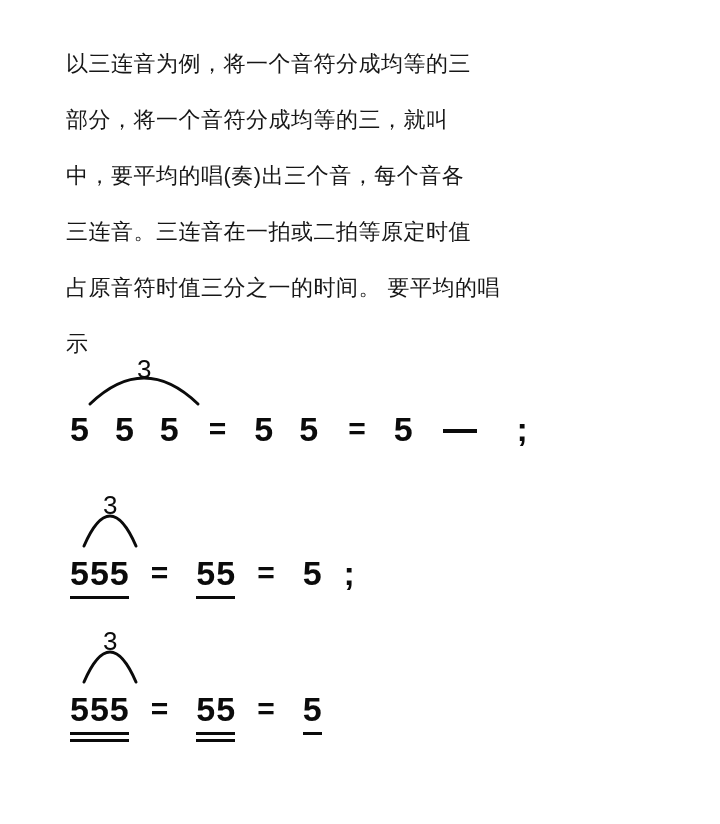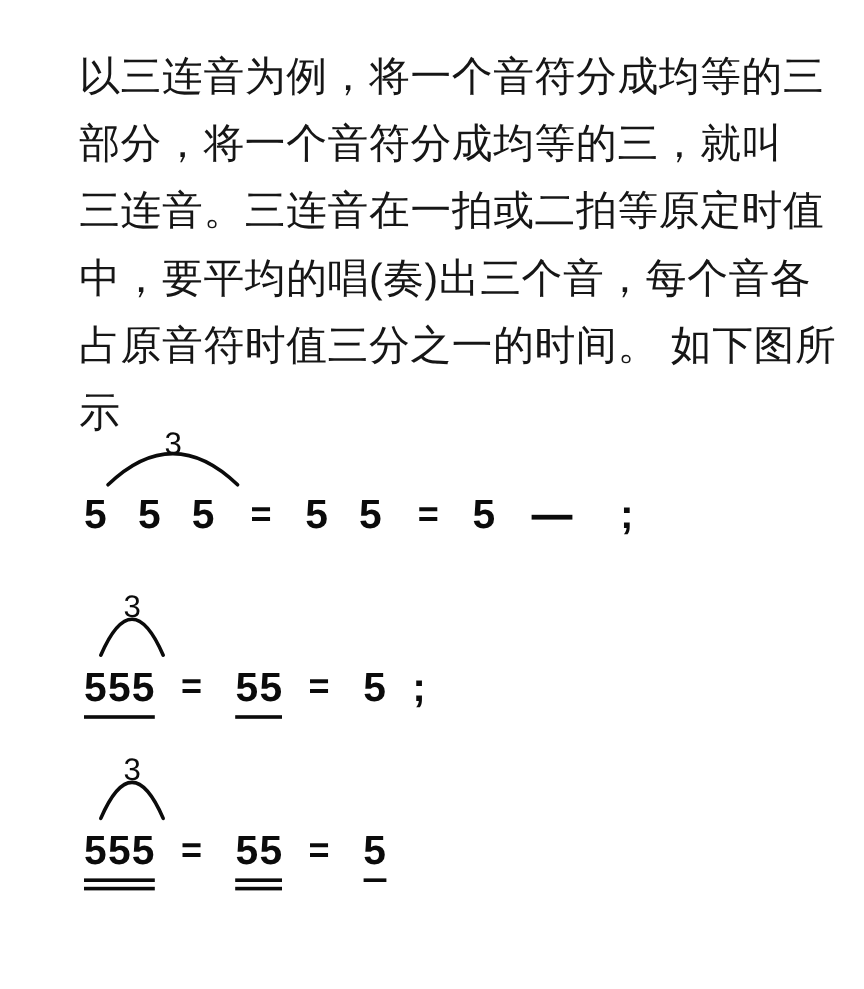--- a/index.html
+++ b/index.html
@@ -17,21 +17,21 @@
   }
 
   
   #prose {
     position: absolute;
     left: 66px;
     top: 36px;
     width: 594px;
   }
   .prose-line {
-    font-size: 34px;
+    font-size: 22px;
     line-height: 56px;
     letter-spacing: 0.5px;
     color: #161616;
     white-space: nowrap;
   }
   .prose-line.justify {
     display: flex;
     justify-content: space-between;
   }
   .prose-line.justify > span { display: inline-block; }
@@ -121,27 +121,27 @@
 <body>
 
 <div id="prose">
   <div class="prose-line justify">
     <span>以三连音为例，将一个音符分成均等的三</span>
   </div>
   <div class="prose-line justify">
     <span>部分，将一个音符分成均等的三，就叫</span>
   </div>
   <div class="prose-line justify">
+    <span>中，要平均的唱(奏)出三个音，每个音各</span>
+  </div>
+  <div class="prose-line justify">
     <span>三连音。三连音在一拍或二拍等原定时值</span>
   </div>
   <div class="prose-line justify">
-    <span>中，要平均的唱(奏)出三个音，每个音各</span>
-  </div>
-  <div class="prose-line justify">
-    <span>占原音符时值三分之一的时间。 如下图所</span>
+    <span>占原音符时值三分之一的时间。 要平均的唱</span>
   </div>
   <div class="prose-line">
     <span>示</span>
   </div>
 </div>
 
 <div id="notation">
   <div class="stave" id="stave-1" style="position: absolute;">
       <div class="group" style="gap: 26px; margin-right: 30px; margin-left: 4px;">
         <span class="glyph">5</span>

